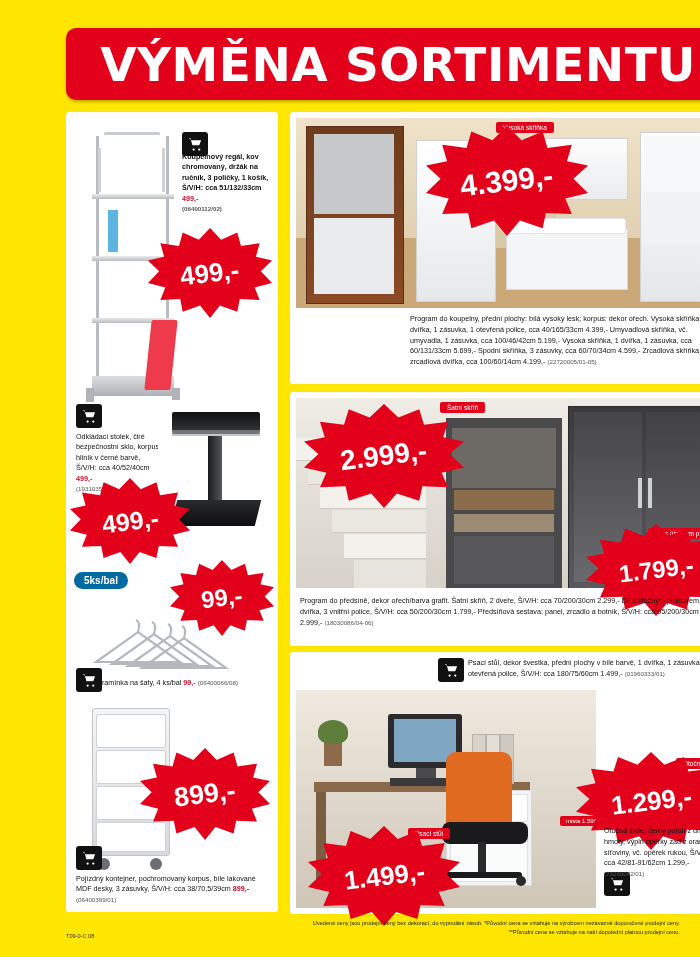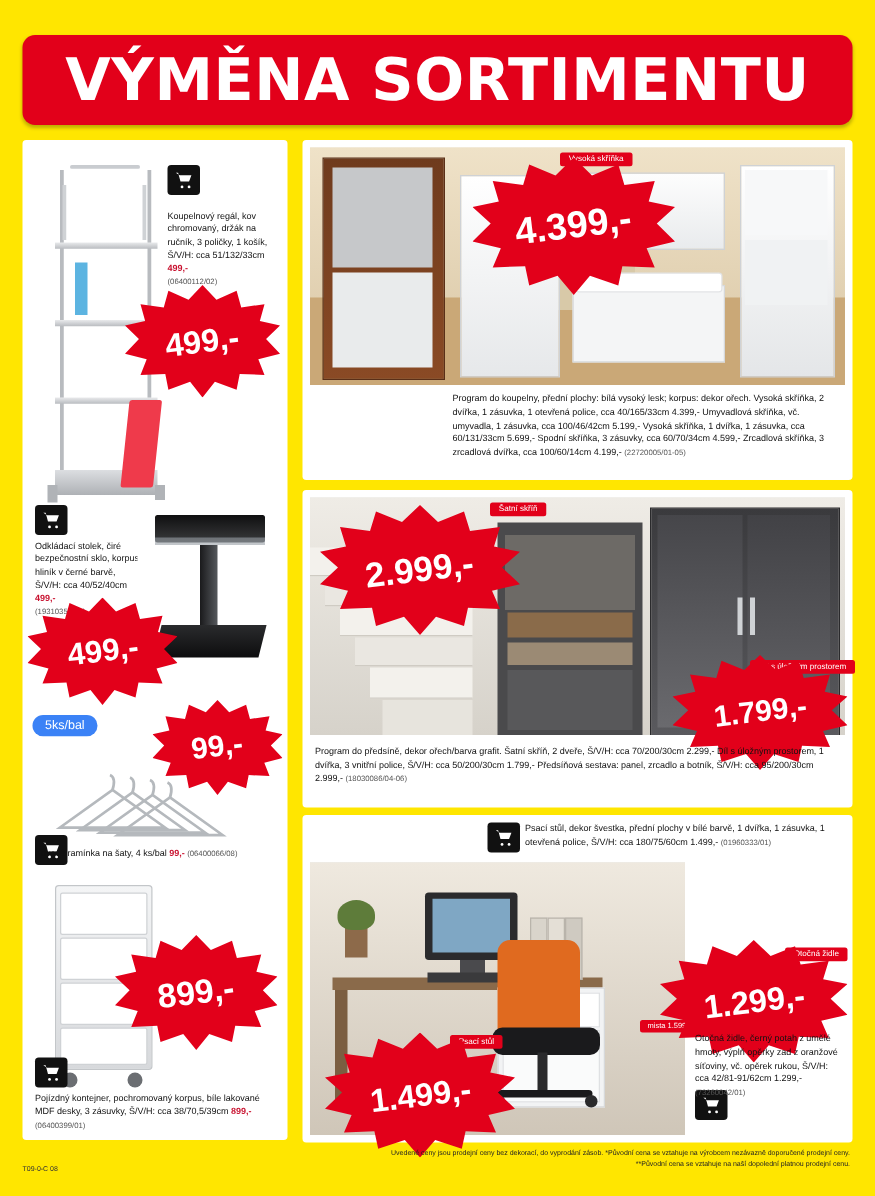--- a/index.html
+++ b/index.html
@@ -3,21 +3,21 @@
 <meta charset="utf-8">
 <style>
   html,body{margin:0;padding:0;}
   body{
     width:700px;height:957px;
     background:#ffe600;
     font-family:"Liberation Sans", sans-serif;
     position:relative;
     overflow:hidden;
   }
-  .page{position:absolute;inset:0;}
+  .page{position:absolute;inset:0;margin-left:48px;}
 
   
   .banner{
     position:absolute;left:18px;top:28px;width:664px;height:72px;
     background:#e2001a;border-radius:10px;
     display:flex;align-items:center;justify-content:center;
     box-shadow:0 2px 3px rgba(0,0,0,.25);
   }
   .banner h1{
     margin:0;color:#fff;font-size:47px;font-weight:bold;
@@ -49,21 +49,21 @@
   .star.s1{
     clip-path:polygon(50% 0%,59% 13%,72% 5%,75% 20%,90% 17%,87% 32%,100% 36%,91% 48%,100% 61%,86% 66%,90% 80%,74% 79%,72% 93%,58% 86%,50% 100%,42% 86%,28% 93%,26% 79%,10% 80%,14% 66%,0% 61%,9% 48%,0% 36%,13% 32%,10% 17%,25% 20%,28% 5%,41% 13%);
   }
   .tag{
     position:absolute;background:#e2001a;color:#fff;font-size:6.5px;
     padding:2px 7px;border-radius:2px;white-space:nowrap;
   }
   .tagline{position:absolute;background:#e2001a;color:#fff;font-size:7px;padding:2px 6px;border-radius:2px;}
 
   .bal{
-    position:absolute;background:#3b82f6;color:#fff;font-size:10px;font-weight:normal;
+    position:absolute;background:#0369a1;color:#fff;font-size:10px;font-weight:bold;
     padding:3px 10px;border-radius:11px;
   }
 
   
   .rpanel{position:absolute;background:#fff;border-radius:3px;}
   .rtext{position:absolute;font-size:7.2px;line-height:1.5;color:#111;}
 
   .footer{
     position:absolute;left:0;right:0;bottom:6px;height:36px;
     font-size:5.6px;color:#222;
@@ -103,21 +103,21 @@
     </div>
   </div>
 
   <div class="cartbox" style="left:134px;top:132px;">
     <svg viewBox="0 0 24 24" fill="#fff">
         <path d="M1 2h3l3 11h11l3-8H6"></path>
         <circle cx="9" cy="20" r="1.8"></circle>
         <circle cx="18" cy="20" r="1.8"></circle>
       </svg>
   </div>
-  <div class="desc" style="left:134px;top:168px;width:92px;">
+  <div class="desc" style="left:134px;top:152px;width:92px;font-weight:bold;">
     <span>Koupelnový regál, kov chromovaný, držák na ručník, 3 poličky, 1 košík, Š/V/H: cca 51/132/33cm</span> <b>499,-</b><br>
     <span class="code">(06400112/02)</span>
   </div>
 
   <div class="star s1" style="left:100px;top:228px;width:124px;height:90px;font-size:26px;">
     <span>499,-</span>
   </div>
 
   <div class="cartbox" style="left:28px;top:404px;">
     <svg viewBox="0 0 24 24" fill="#fff">

